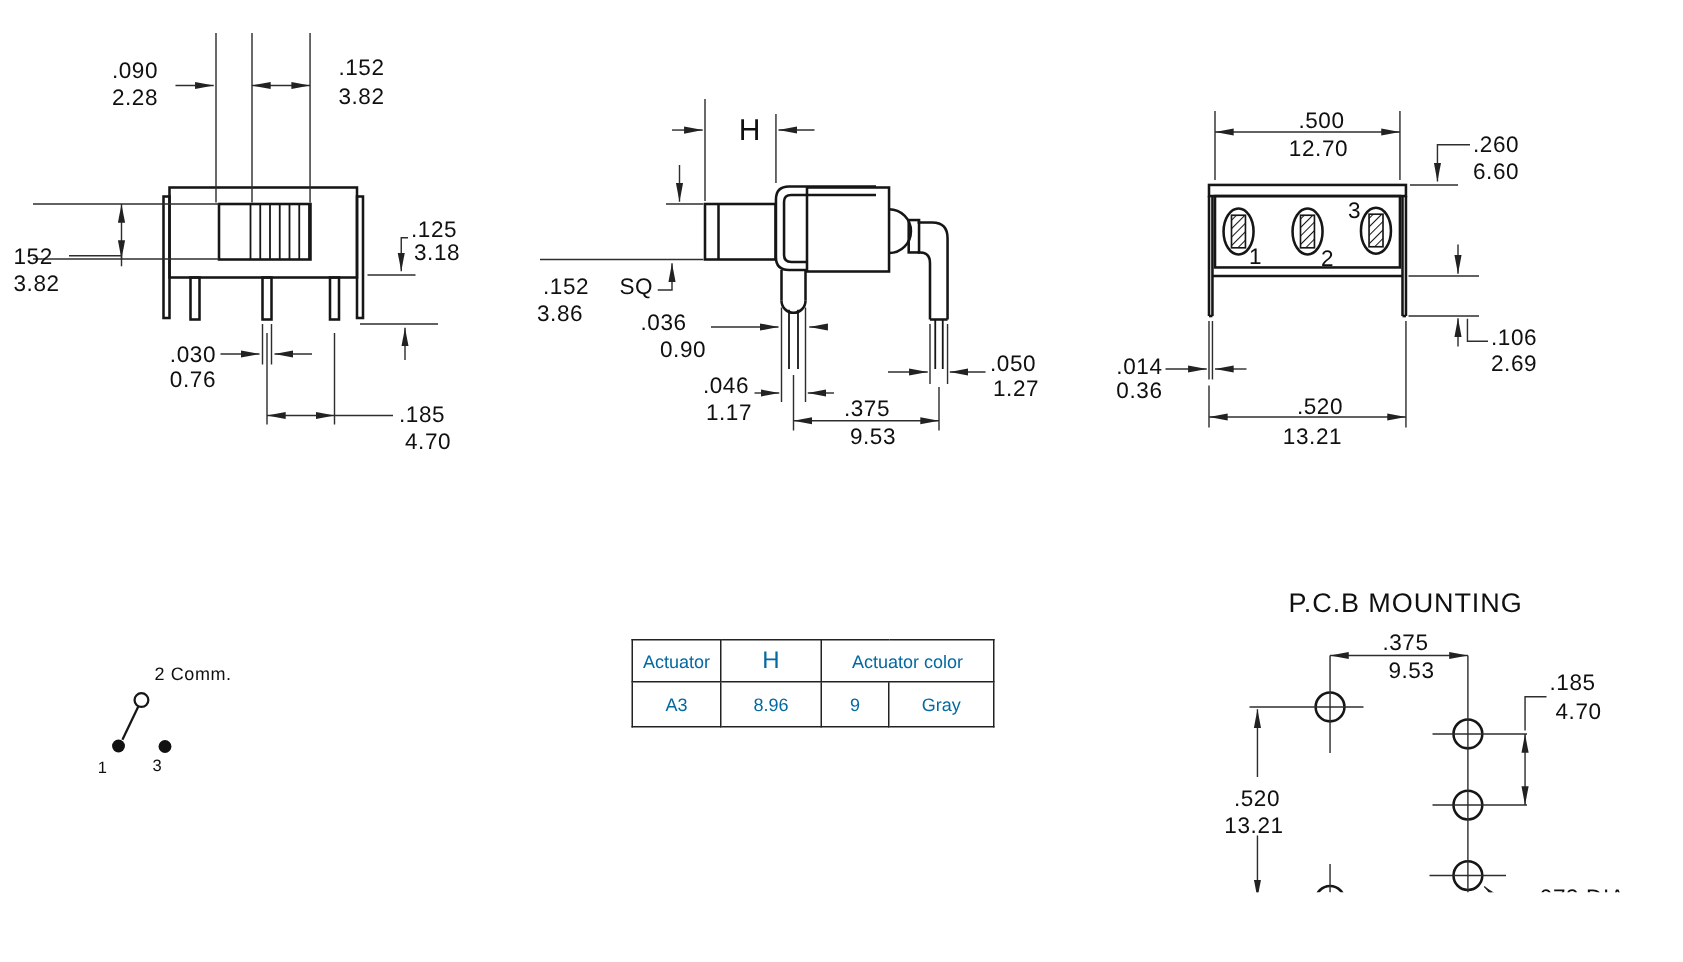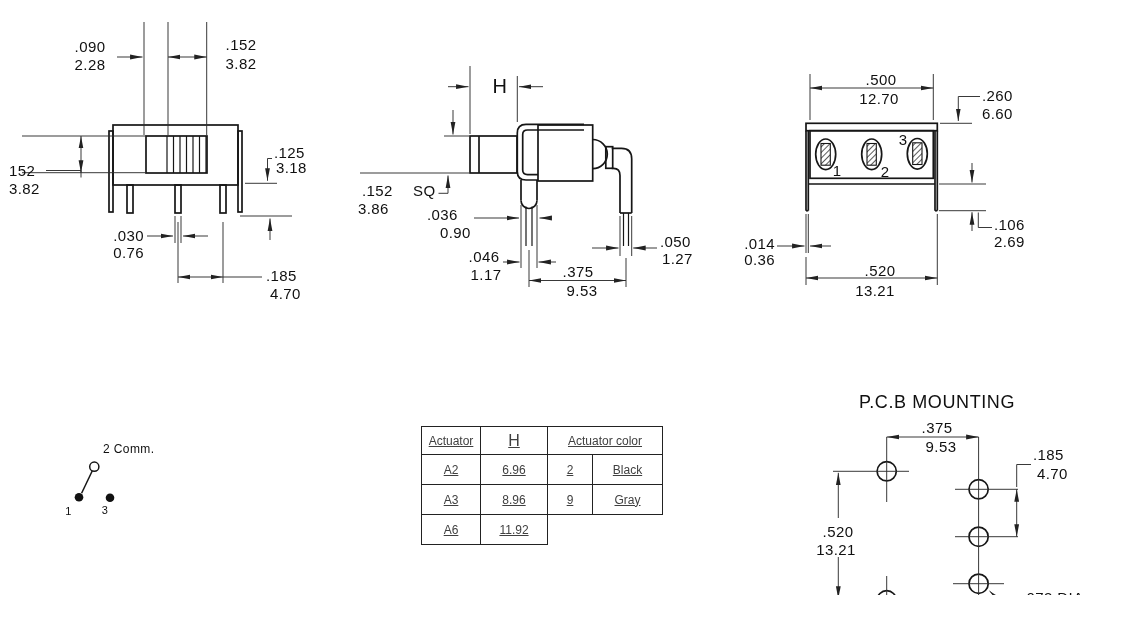--- a/index.html
+++ b/index.html
@@ -12,21 +12,21 @@
   .d line,.d path{fill:none;stroke:#2e2e2e;stroke-width:0.95;}
   svg text{fill:#101010;stroke:none;font-family:"Liberation Sans","DejaVu Sans",sans-serif;
            font-size:15px;letter-spacing:0.4px;}
   .tm{text-anchor:middle;} .te{text-anchor:end;}
   .big{font-size:20px;} .t17{font-size:18px;letter-spacing:0.6px;} .t12{font-size:12px;} .t11{font-size:11px;}
   .wm{font-size:23px;fill:#ababab;stroke:#858585;stroke-width:0.5px;letter-spacing:1px;}
   .dotfill{fill:#111;stroke:none;}
   .opencirc{fill:#fff;stroke:#161616;stroke-width:1.5;}
   
   .tblwrap{position:absolute;left:421px;top:426px;}
-  .tblwrap table{border-collapse:collapse;font-size:12px;color:#404040;text-decoration:underline;}
+  .tblwrap table{border-collapse:collapse;font-size:12px;color:#0369a1;}
   .tblwrap td{border:1px solid #222;text-align:center;vertical-align:middle;padding:0;}
   .tblwrap td.hh{font-size:16px;}
   .tblwrap td.nb{border:none;}
 </style>
 </head>
 <body>
 
 <div id="screen">
 <svg width="1122" height="641" viewBox="0 0 1122 641">
   <defs>
@@ -262,33 +262,21 @@
           <col style="width:45px">
           <col style="width:70px">
         </colgroup>
     <tbody>
           <tr style="height:28px">
       <td>Actuator</td>
       <td class="hh">H</td>
       <td colspan="2">Actuator color</td>
     </tr>
     <tr style="height:30px">
-      <td>A2</td>
-      <td>6.96</td>
-      <td>2</td>
-      <td>Black</td>
-    </tr>
-    <tr style="height:30px">
       <td>A3</td>
       <td>8.96</td>
       <td>9</td>
       <td>Gray</td>
     </tr>
-    <tr style="height:30px">
-      <td>A6</td>
-      <td>11.92</td>
-      <td class="nb"></td>
-      <td class="nb"></td>
-    </tr>
   </tbody>
       </table>
 </div>
 </div>
 
 </body></html>

